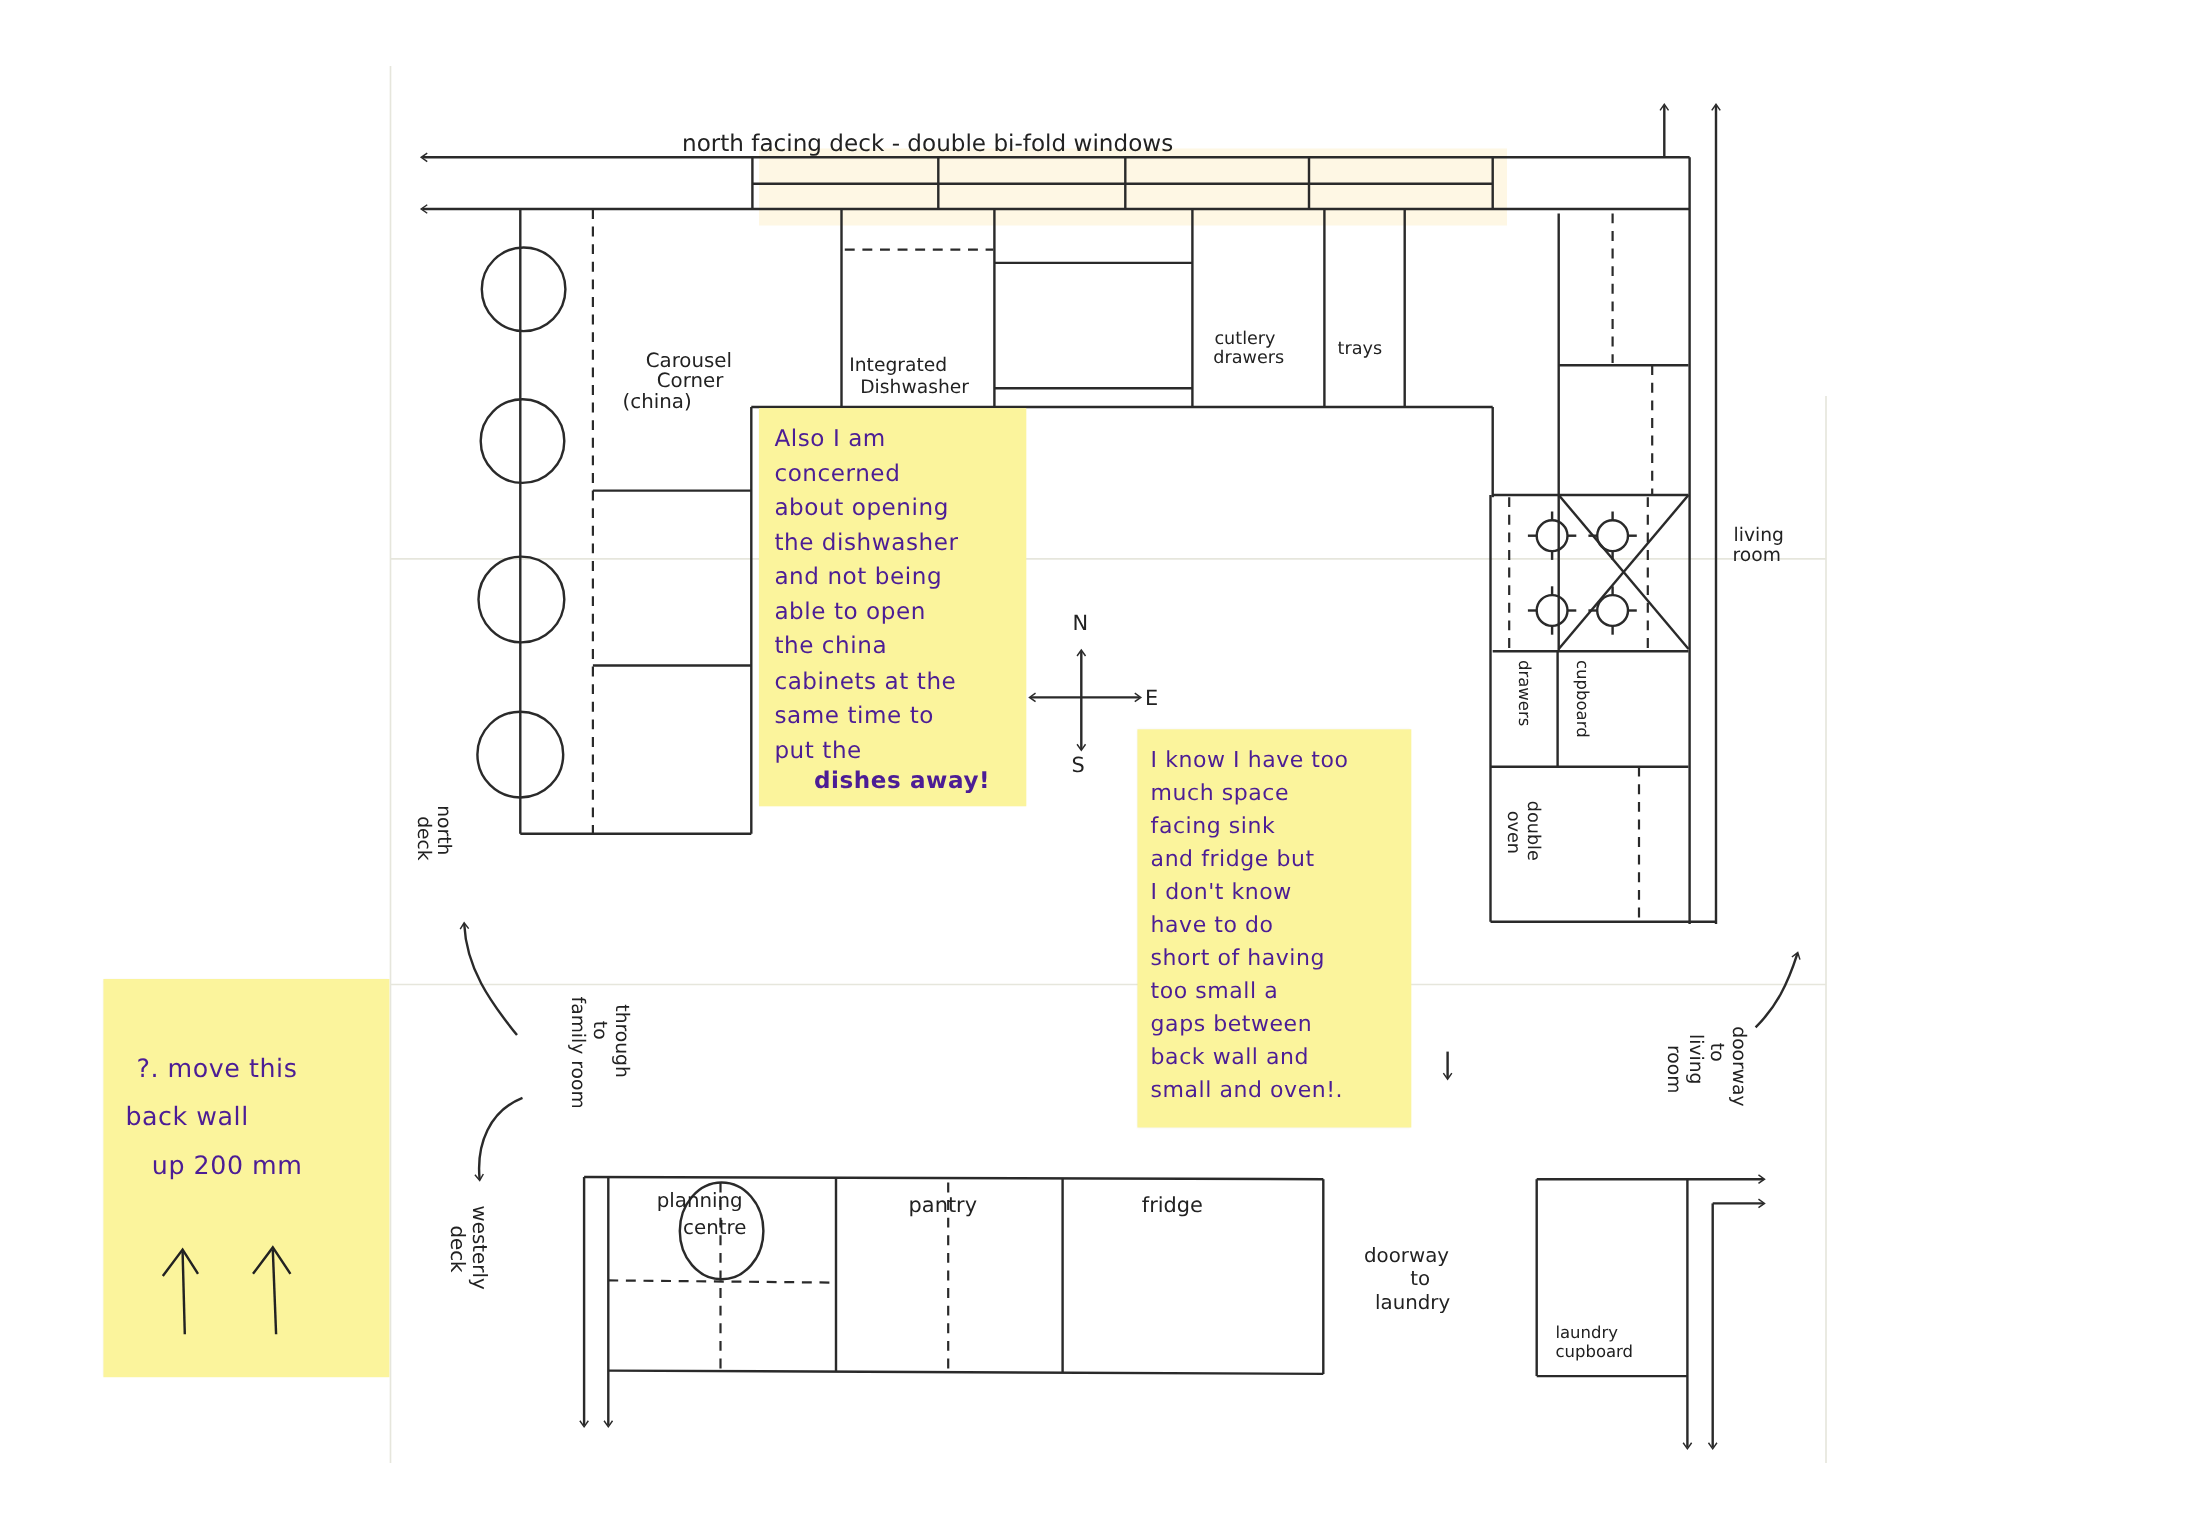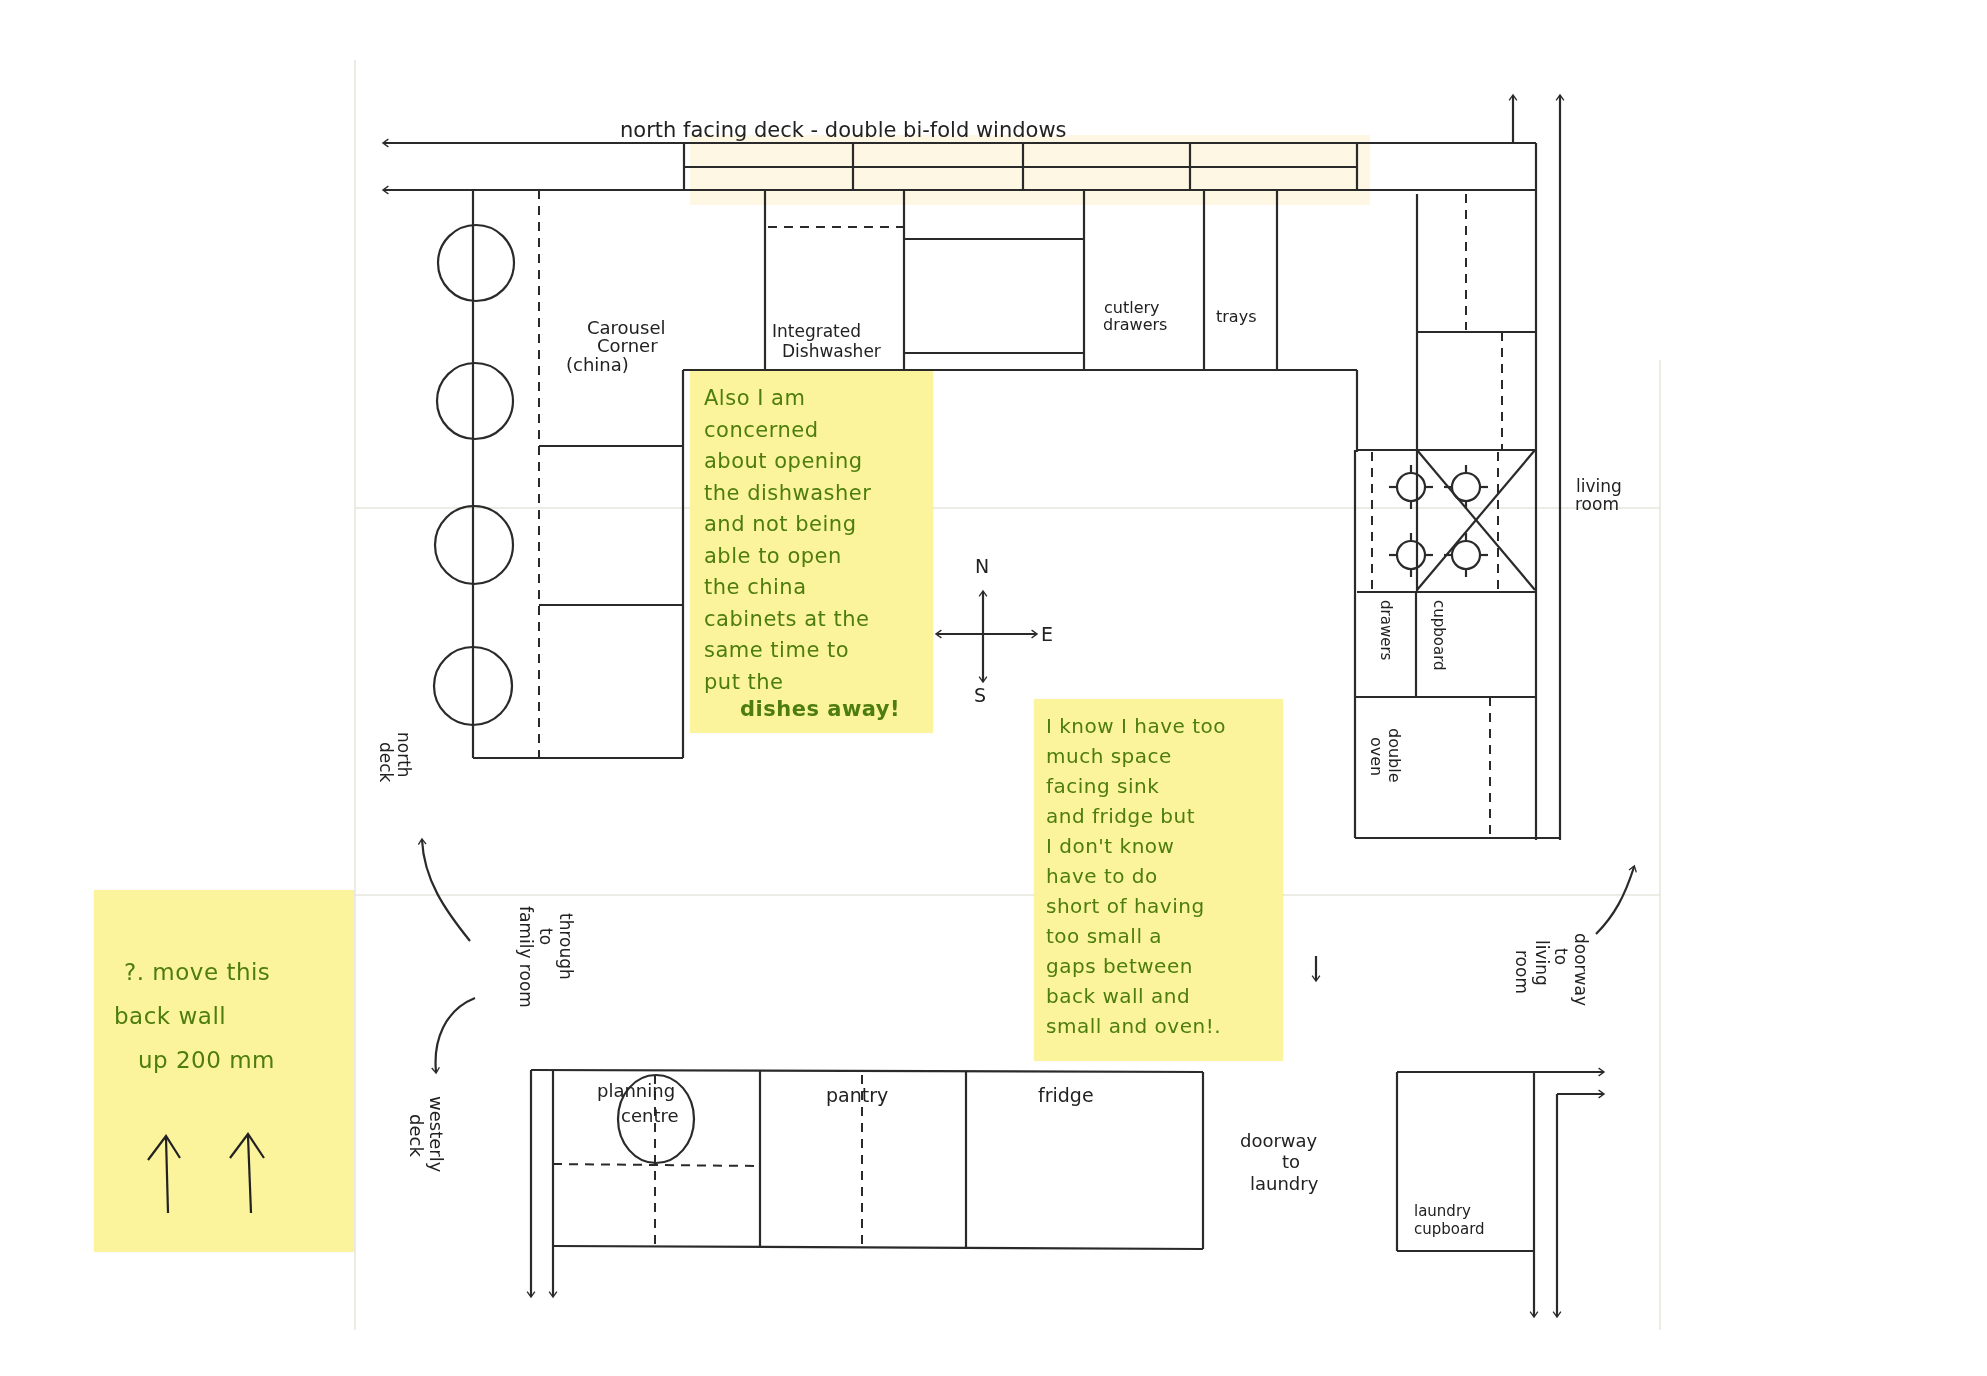--- a/index.html
+++ b/index.html
@@ -2,21 +2,21 @@
 <html><head>
   <meta charset="utf-8">
   <style>
     html, body { margin: 0; padding: 0; background: #ffffff; }
     body { width: 1987px; height: 1376px; position: relative; overflow: hidden; font-family: "DejaVu Sans", sans-serif; }
     #plan { position: absolute; left: 0; top: 0; width: 1987px; height: 1376px; }
     .ln { stroke: #2a2a2a; stroke-width: 2.2; fill: none; }
     .dash { stroke: #2a2a2a; stroke-width: 2; fill: none; stroke-dasharray: 9 7; }
     .hand { font-family: "DejaVu Sans", sans-serif; fill: #222; }
     .sheet-edge { stroke: #e6e6dc; stroke-width: 1.5; fill: none; }
-    .sticky { position: absolute; background: #fbf49c; box-shadow: 0 0 2px rgba(0,0,0,0.05); color: #4d7c0f;
+    .sticky { position: absolute; background: #fbf49c; box-shadow: 0 0 2px rgba(0,0,0,0.05); color: #4c1d95;
               font-family: "DejaVu Sans", sans-serif; font-size: 22px; line-height: 31px; letter-spacing: 0.5px; }
     .sticky .line { display: block; white-space: nowrap; }
     .sticky .nudge { padding-left: 36px; font-weight: bold; }
   </style>
 </head>
 <body>
 
 <svg id="plan" viewBox="0 0 1987 1376" xmlns="http://www.w3.org/2000/svg">
   <defs>
     <marker id="ah" viewBox="0 0 20 20" refX="10" refY="10" markerWidth="11" markerHeight="11" orient="auto-start-reverse" markerUnits="userSpaceOnUse">
@@ -210,21 +210,21 @@
   <span class="line">the dishwasher</span>
   <span class="line">and not being</span>
   <span class="line">able to open</span>
   <span class="line">the china</span>
   <span class="line">cabinets at the</span>
   <span class="line">same time to</span>
   <span class="line">put the</span>
   <span class="line nudge" style="line-height:22px;">dishes away!</span>
 </div>
 
-<div class="sticky" style="left:1034px; top:699px; width:249px; height:362px; padding:12px 0 0 12px; box-sizing:border-box; font-size:20px; line-height:30px;">
+<div class="sticky" style="left:1034px; top:663px; width:249px; height:362px; padding:12px 0 0 12px; box-sizing:border-box; font-size:20px; line-height:30px;">
   <span class="line">I know I have too</span>
   <span class="line">much space</span>
   <span class="line">facing sink</span>
   <span class="line">and fridge but</span>
   <span class="line">I don't know</span>
   <span class="line">have to do</span>
   <span class="line">short of having</span>
   <span class="line">too small a</span>
   <span class="line">gaps between</span>
   <span class="line">back wall and</span>

